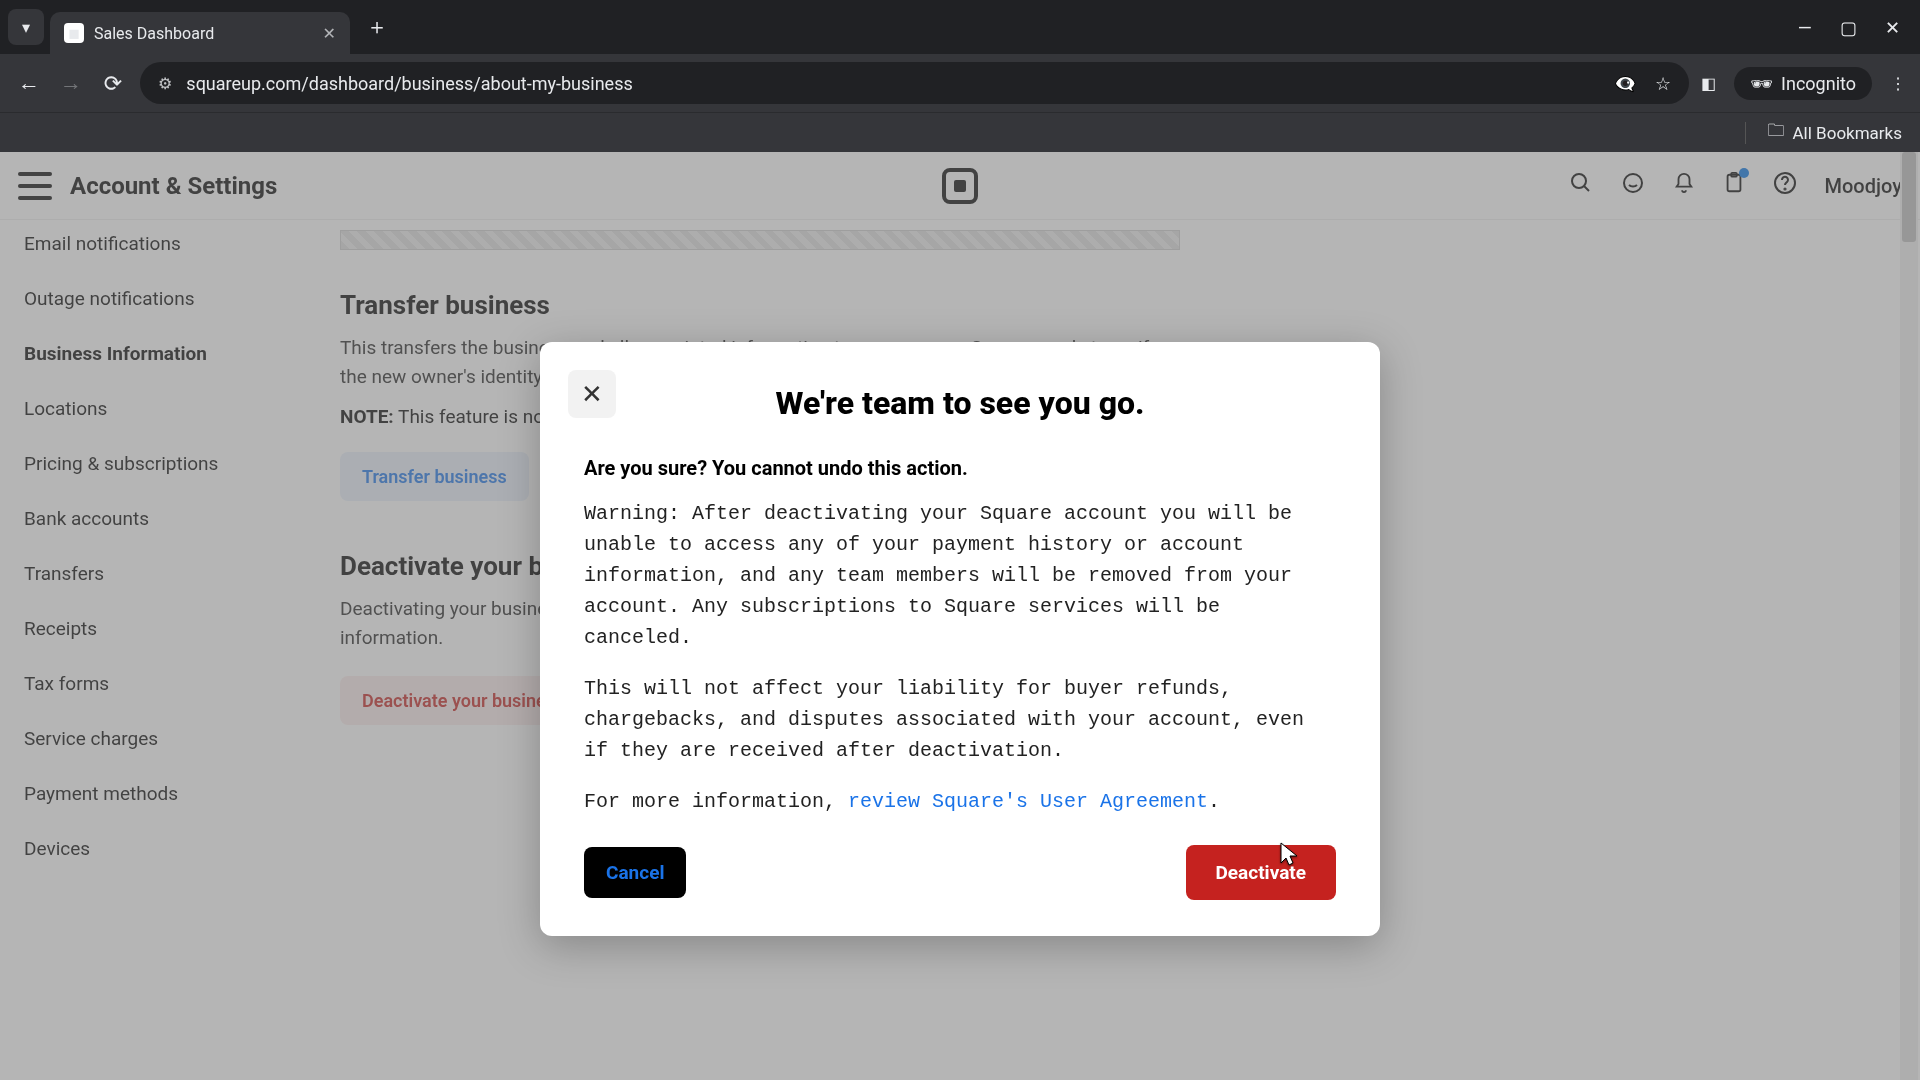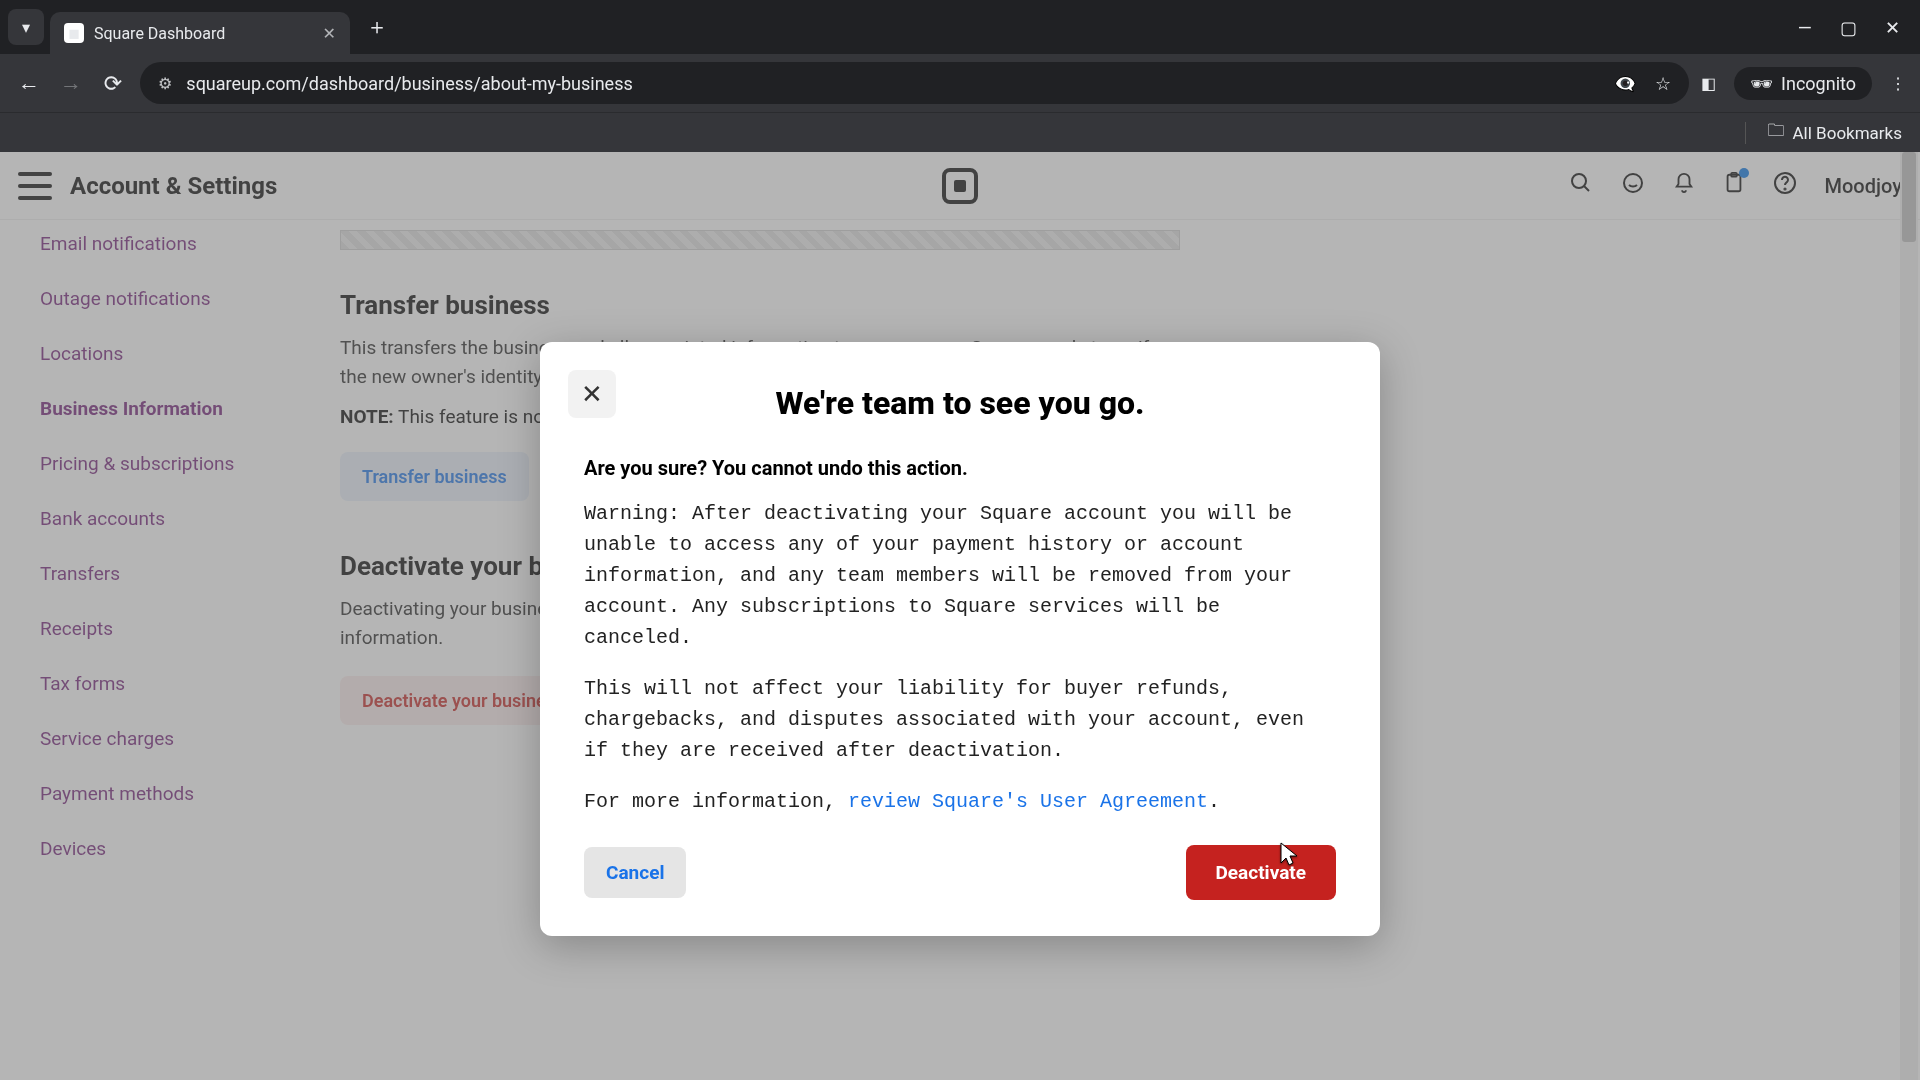--- a/index.html
+++ b/index.html
@@ -33,42 +33,42 @@
   .appbar-title { font-size:24px; font-weight:700; }
   .square-logo { position:absolute; left:50%; transform:translateX(-50%); width:36px; height:36px; border:4px solid #000; border-radius:8px; display:flex; align-items:center; justify-content:center;}
   .square-logo::after { content:""; width:12px; height:12px; background:#000; border-radius:2px;}
   .appbar-right { margin-left:auto; display:flex; align-items:center; gap:28px; font-size:22px; }
   .appbar-right .user { font-size:20px; font-weight:500;}
   .clipboard-wrap { position:relative; }
   .clipboard-dot { position:absolute; top:-2px; right:-4px; width:10px; height:10px; background:#0073e6; border-radius:50%; }
 
   .appbody { display:flex; height:calc(100% - 68px); }
   .sidebar { width:300px; padding:10px 0; }
-  .side-item { padding:16px 40px; font-size:19px; color:#701a75; }
+  .side-item { padding:16px 24px; font-size:19px; color:#000000; }
   .side-item.cut { margin-top:-14px; }
   .side-item.active { font-weight:700; }
   .main { flex:1; padding:10px 40px 40px 40px; overflow:hidden; }
   .hatched { height:20px; width:840px; background:repeating-linear-gradient(45deg,#ddd,#ddd 6px,#eee 6px,#eee 12px); border:1px solid #ccc; margin-bottom:40px;}
   .section-title { font-size:26px; font-weight:700; margin:30px 0 14px;}
   .body-text { font-size:19px; color:#222; line-height:1.5; max-width:840px;}
   .note { margin-top:14px; font-size:19px;}
   .btn { display:inline-block; margin-top:24px; padding:14px 22px; border-radius:8px; font-size:18px; font-weight:600; }
   .btn.blue { background:#e8f0fb; color:#1a73e8; }
   .btn.red { background:#fbeceb; color:#c5221f; }
 
   
   .overlay { position:absolute; inset:0; background:rgba(120,120,120,0.55); display:flex; align-items:flex-start; justify-content:center; }
   .modal { margin-top:190px; width:840px; background:#fff; border-radius:12px; padding:36px 44px; box-shadow:0 10px 40px rgba(0,0,0,.25); position:relative;}
   .modal .close-btn { position:absolute; left:28px; top:28px; width:48px; height:48px; background:#f2f2f2; border-radius:8px; display:flex; align-items:center; justify-content:center; font-size:26px; color:#333;}
   .modal h1 { text-align:center; font-size:32px; font-weight:800; margin:6px 0 34px;}
   .modal .confirm { font-size:20px; font-weight:700; margin-bottom:18px;}
   .modal p { font-size:20px; line-height:1.55; color:#222; margin-bottom:20px;font-family:Liberation Mono, monospace;}
   .modal a.link { color:#1a73e8; text-decoration:none;}
   .modal .actions { display:flex; justify-content:space-between; align-items:center; margin-top:28px;}
-  .modal .cancel { background:#e5e5e5; color:#1a73e8; padding:14px 22px; border-radius:8px; font-weight:700; font-size:19px;}
+  .modal .cancel { background:#000000; color:#1a73e8; padding:14px 22px; border-radius:8px; font-weight:700; font-size:19px;}
   .modal .deact { background:#c5221f; color:#fff; padding:16px 30px; border-radius:8px; font-weight:700; font-size:19px;text-align:center;}
 
   
   .cursor { position:absolute; width:20px; height:26px; pointer-events:none; }
   .cursor svg { filter:drop-shadow(0 1px 1px rgba(0,0,0,.5)); }
 
   
   .vscroll { position:absolute; right:2px; top:0; bottom:0; width:18px; background:#f0f0f0;}
   .vscroll .thumb { position:absolute; left:2px; right:2px; top:0; height:90px; background:#bdbdbd; border-radius:3px;}
 </style>
@@ -76,21 +76,21 @@
 <body>
 
 <div class="chrome">
 
   <div class="tabstrip">
     <div class="tab-pulldown">
       <span style="color:#e8eaed;">▾</span>
     </div>
     <div class="tab">
       <span class="favicon">◼</span>
-      <span class="title">Square Dashboard</span>
+      <span class="title">Sales Dashboard</span>
       <span class="close">✕</span>
     </div>
     <div class="newtab">＋</div>
     <div class="win-controls">
       <span>―</span>
       <span>▢</span>
       <span>✕</span>
     </div>
   </div>
 
@@ -165,22 +165,22 @@
             </svg>
         </span>
         <span class="user">Moodjoy</span>
       </div>
     </div>
 
     <div class="appbody">
       <div class="sidebar">
         <div class="side-item cut">Email notifications</div>
         <div class="side-item">Outage notifications</div>
+        <div class="side-item active">Business Information</div>
         <div class="side-item">Locations</div>
-        <div class="side-item active">Business Information</div>
         <div class="side-item">Pricing &amp; subscriptions</div>
         <div class="side-item">Bank accounts</div>
         <div class="side-item">Transfers</div>
         <div class="side-item">Receipts</div>
         <div class="side-item">Tax forms</div>
         <div class="side-item">Service charges</div>
         <div class="side-item">Payment methods</div>
         <div class="side-item">Devices</div>
       </div>
 

